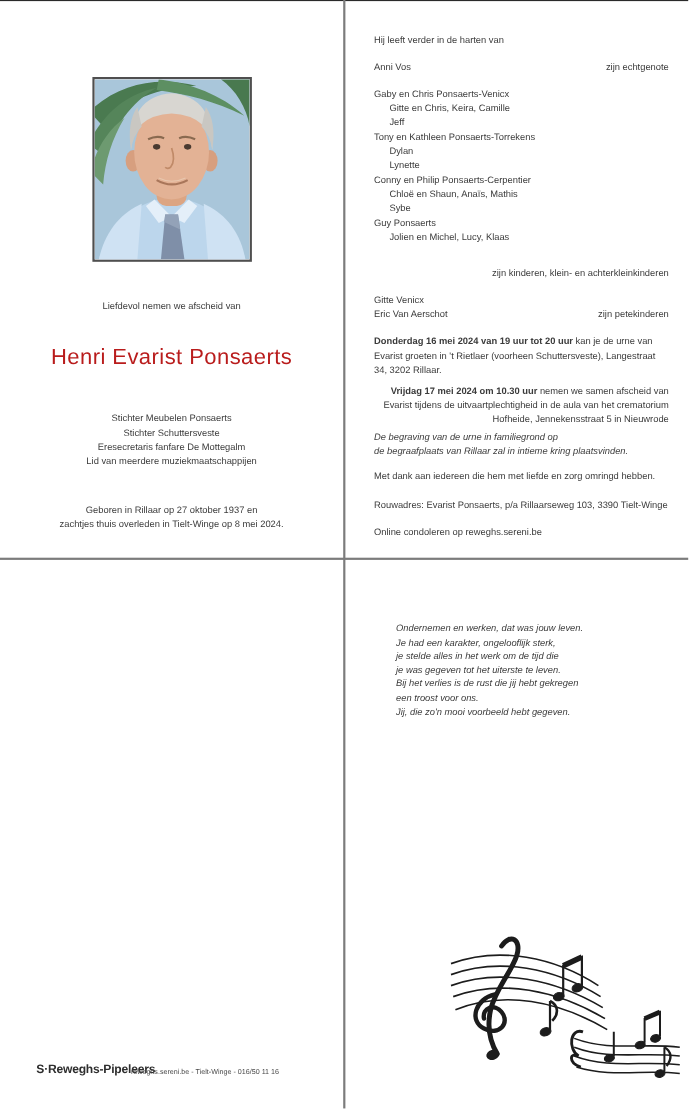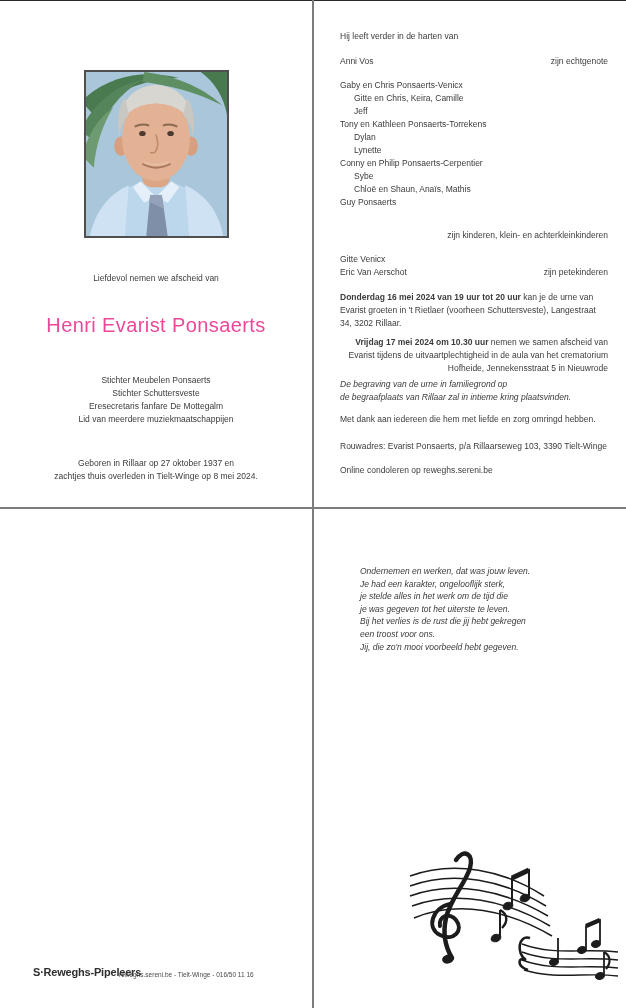--- a/index.html
+++ b/index.html
@@ -9,21 +9,21 @@
   .vline{position:absolute;left:312px;top:0;width:2px;height:1008px;background:#7c7c7c;}
   .hline{position:absolute;top:507px;left:0;width:626px;height:2px;background:#7c7c7c;}
 
   
   .q-tl{position:absolute;left:0;top:0;width:312px;height:637px;text-align:center;}
   .photo-frame{position:absolute;left:84px;top:70px;width:145px;height:168px;
                border:2px solid #4f4f4f;box-sizing:border-box;overflow:hidden;}
   .photo-frame svg{display:block;width:100%;height:100%;}
   .intro{position:absolute;top:273px;left:0;width:100%;font-size:8.5px;}
   .name{position:absolute;top:314px;left:0;width:100%;font-size:20px;font-weight:400;
-        color:#ec4899;letter-spacing:0.4px;}
+        color:#b91c1c;letter-spacing:0.4px;}
   .titles{position:absolute;top:374px;left:0;width:100%;font-size:8.5px;line-height:13px;}
   .lifedates{position:absolute;top:457px;left:0;width:100%;font-size:8.5px;line-height:13px;white-space:pre-line;}
 
   
   .q-tr{position:absolute;left:314px;top:0;width:312px;height:437px;box-sizing:border-box;
         padding:30px 18px 0 26px;font-size:8.5px;line-height:13px;}
   .row-split{display:flex;justify-content:space-between;align-items:baseline;}
   .spouse{margin-top:12px;align-items:center;}
   .family{margin-top:11px;}
   .indent{padding-left:14px;}
@@ -118,23 +118,24 @@
     </div>
 
     <div class="family">
       <div>Gaby en Chris Ponsaerts-Venicx</div>
       <div class="indent">Gitte en Chris, Keira, Camille</div>
       <div class="indent">Jeff</div>
       <div>Tony en Kathleen Ponsaerts-Torrekens</div>
       <div class="indent">Dylan</div>
       <div class="indent">Lynette</div>
       <div>Conny en Philip Ponsaerts-Cerpentier</div>
+      <div class="indent">Chloë en Shaun, Anaïs, Mathis</div>
       <div class="indent">Sybe</div>
-      <div class="indent">Chloë en Shaun, Anaïs, Mathis</div>
       <div>Guy Ponsaerts</div>
+      <div class="indent">Jolien en Michel, Lucy, Klaas</div>
     </div>
     <div class="alignr">zijn kinderen, klein- en achterkleinkinderen</div>
 
     <div class="god">
       <div>Gitte Venicx</div>
       <div class="row-split">
         <span>Eric Van Aerschot</span>
         <span>zijn petekinderen</span>
       </div>
     </div>

